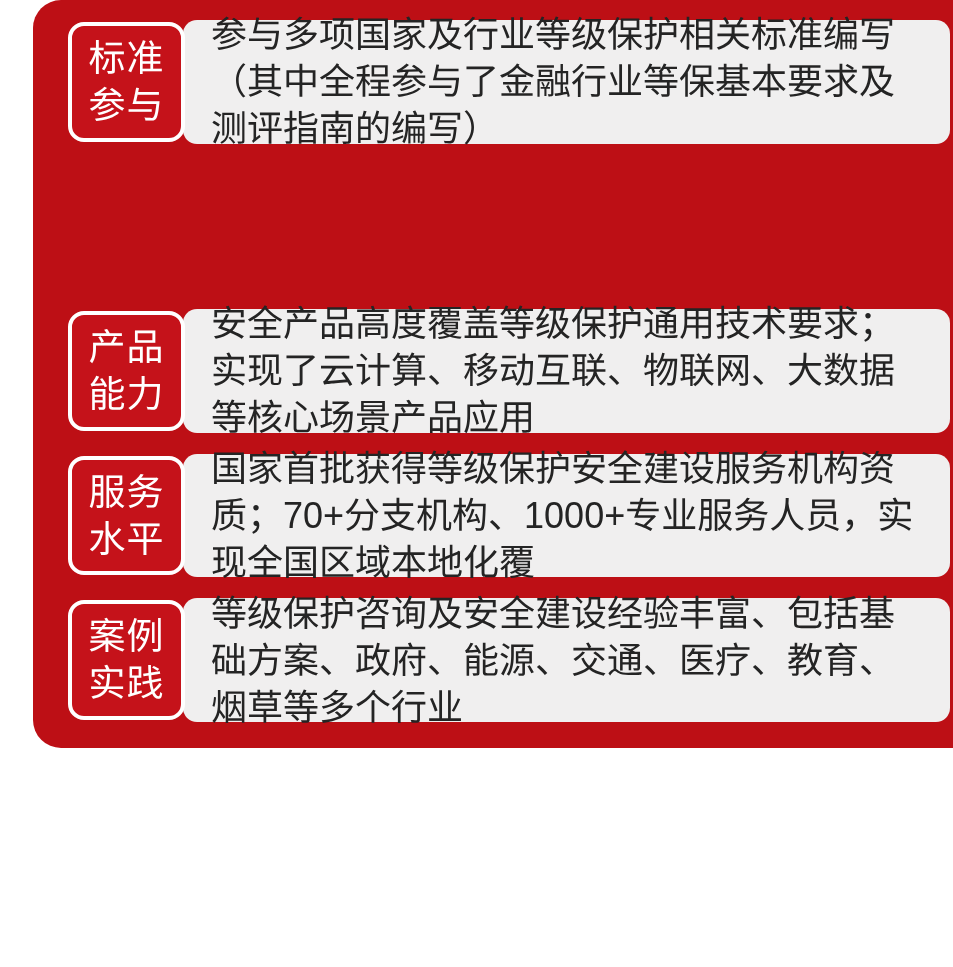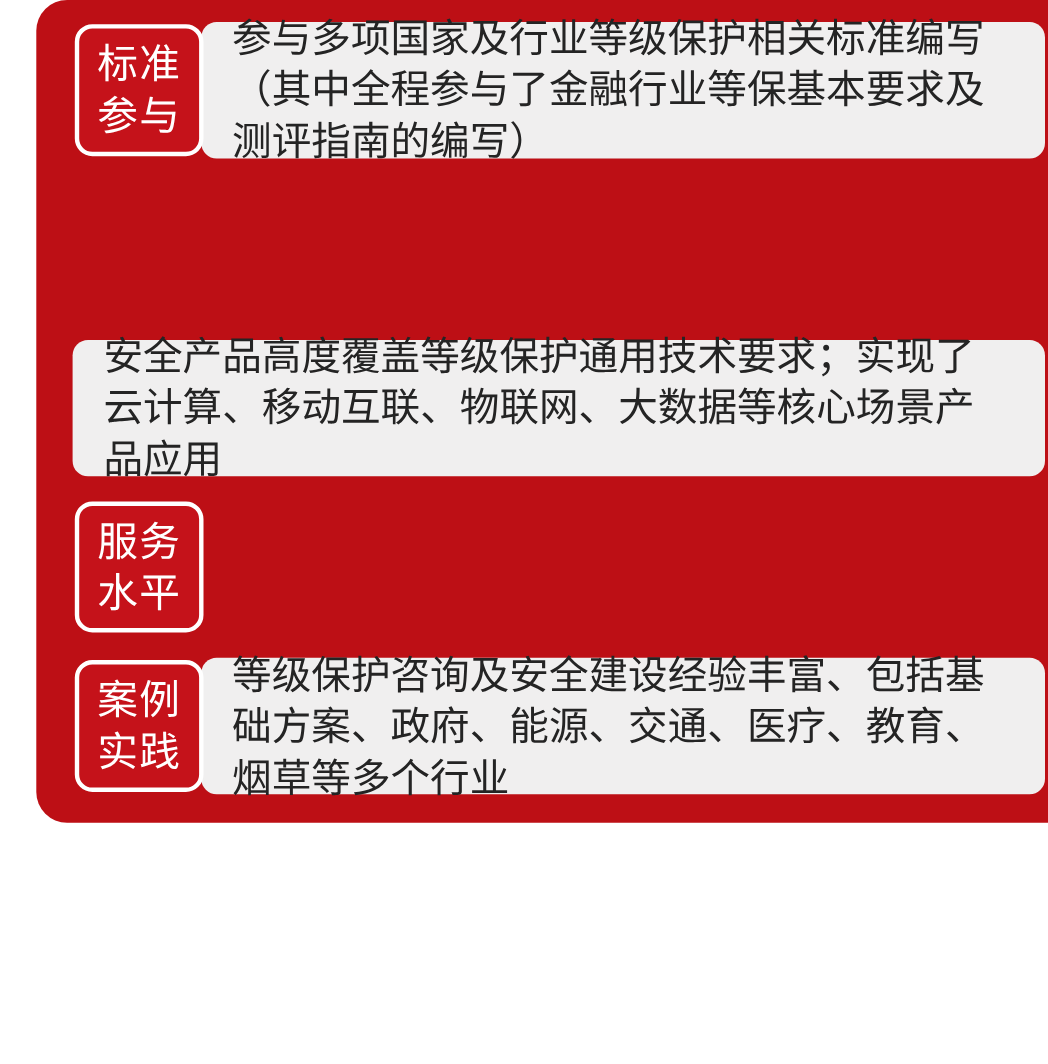--- a/index.html
+++ b/index.html
@@ -85,29 +85,36 @@
     </div>
     <div class="content-box">
       <p class="content-text">参与多项国家及行业等级保护相关标准编写（其中全程参与了金融行业等保基本要求及测评指南的编写）</p>
     </div>
   </div>
 
   <div class="feature-row">
   </div>
 
   <div class="feature-row">
+    <div class="label-box">
+      <span class="label-line">产品</span>
+      <span class="label-line">能力</span>
+    </div>
     <div class="content-box">
       <p class="content-text">安全产品高度覆盖等级保护通用技术要求；实现了云计算、移动互联、物联网、大数据等核心场景产品应用</p>
     </div>
   </div>
 
   <div class="feature-row">
     <div class="label-box">
       <span class="label-line">服务</span>
       <span class="label-line">水平</span>
+    </div>
+    <div class="content-box">
+      <p class="content-text">国家首批获得等级保护安全建设服务机构资质；70+分支机构、1000+专业服务人员，实现全国区域本地化覆</p>
     </div>
   </div>
 
   <div class="feature-row">
     <div class="label-box">
       <span class="label-line">案例</span>
       <span class="label-line">实践</span>
     </div>
     <div class="content-box">
       <p class="content-text">等级保护咨询及安全建设经验丰富、包括基础方案、政府、能源、交通、医疗、教育、烟草等多个行业</p>

